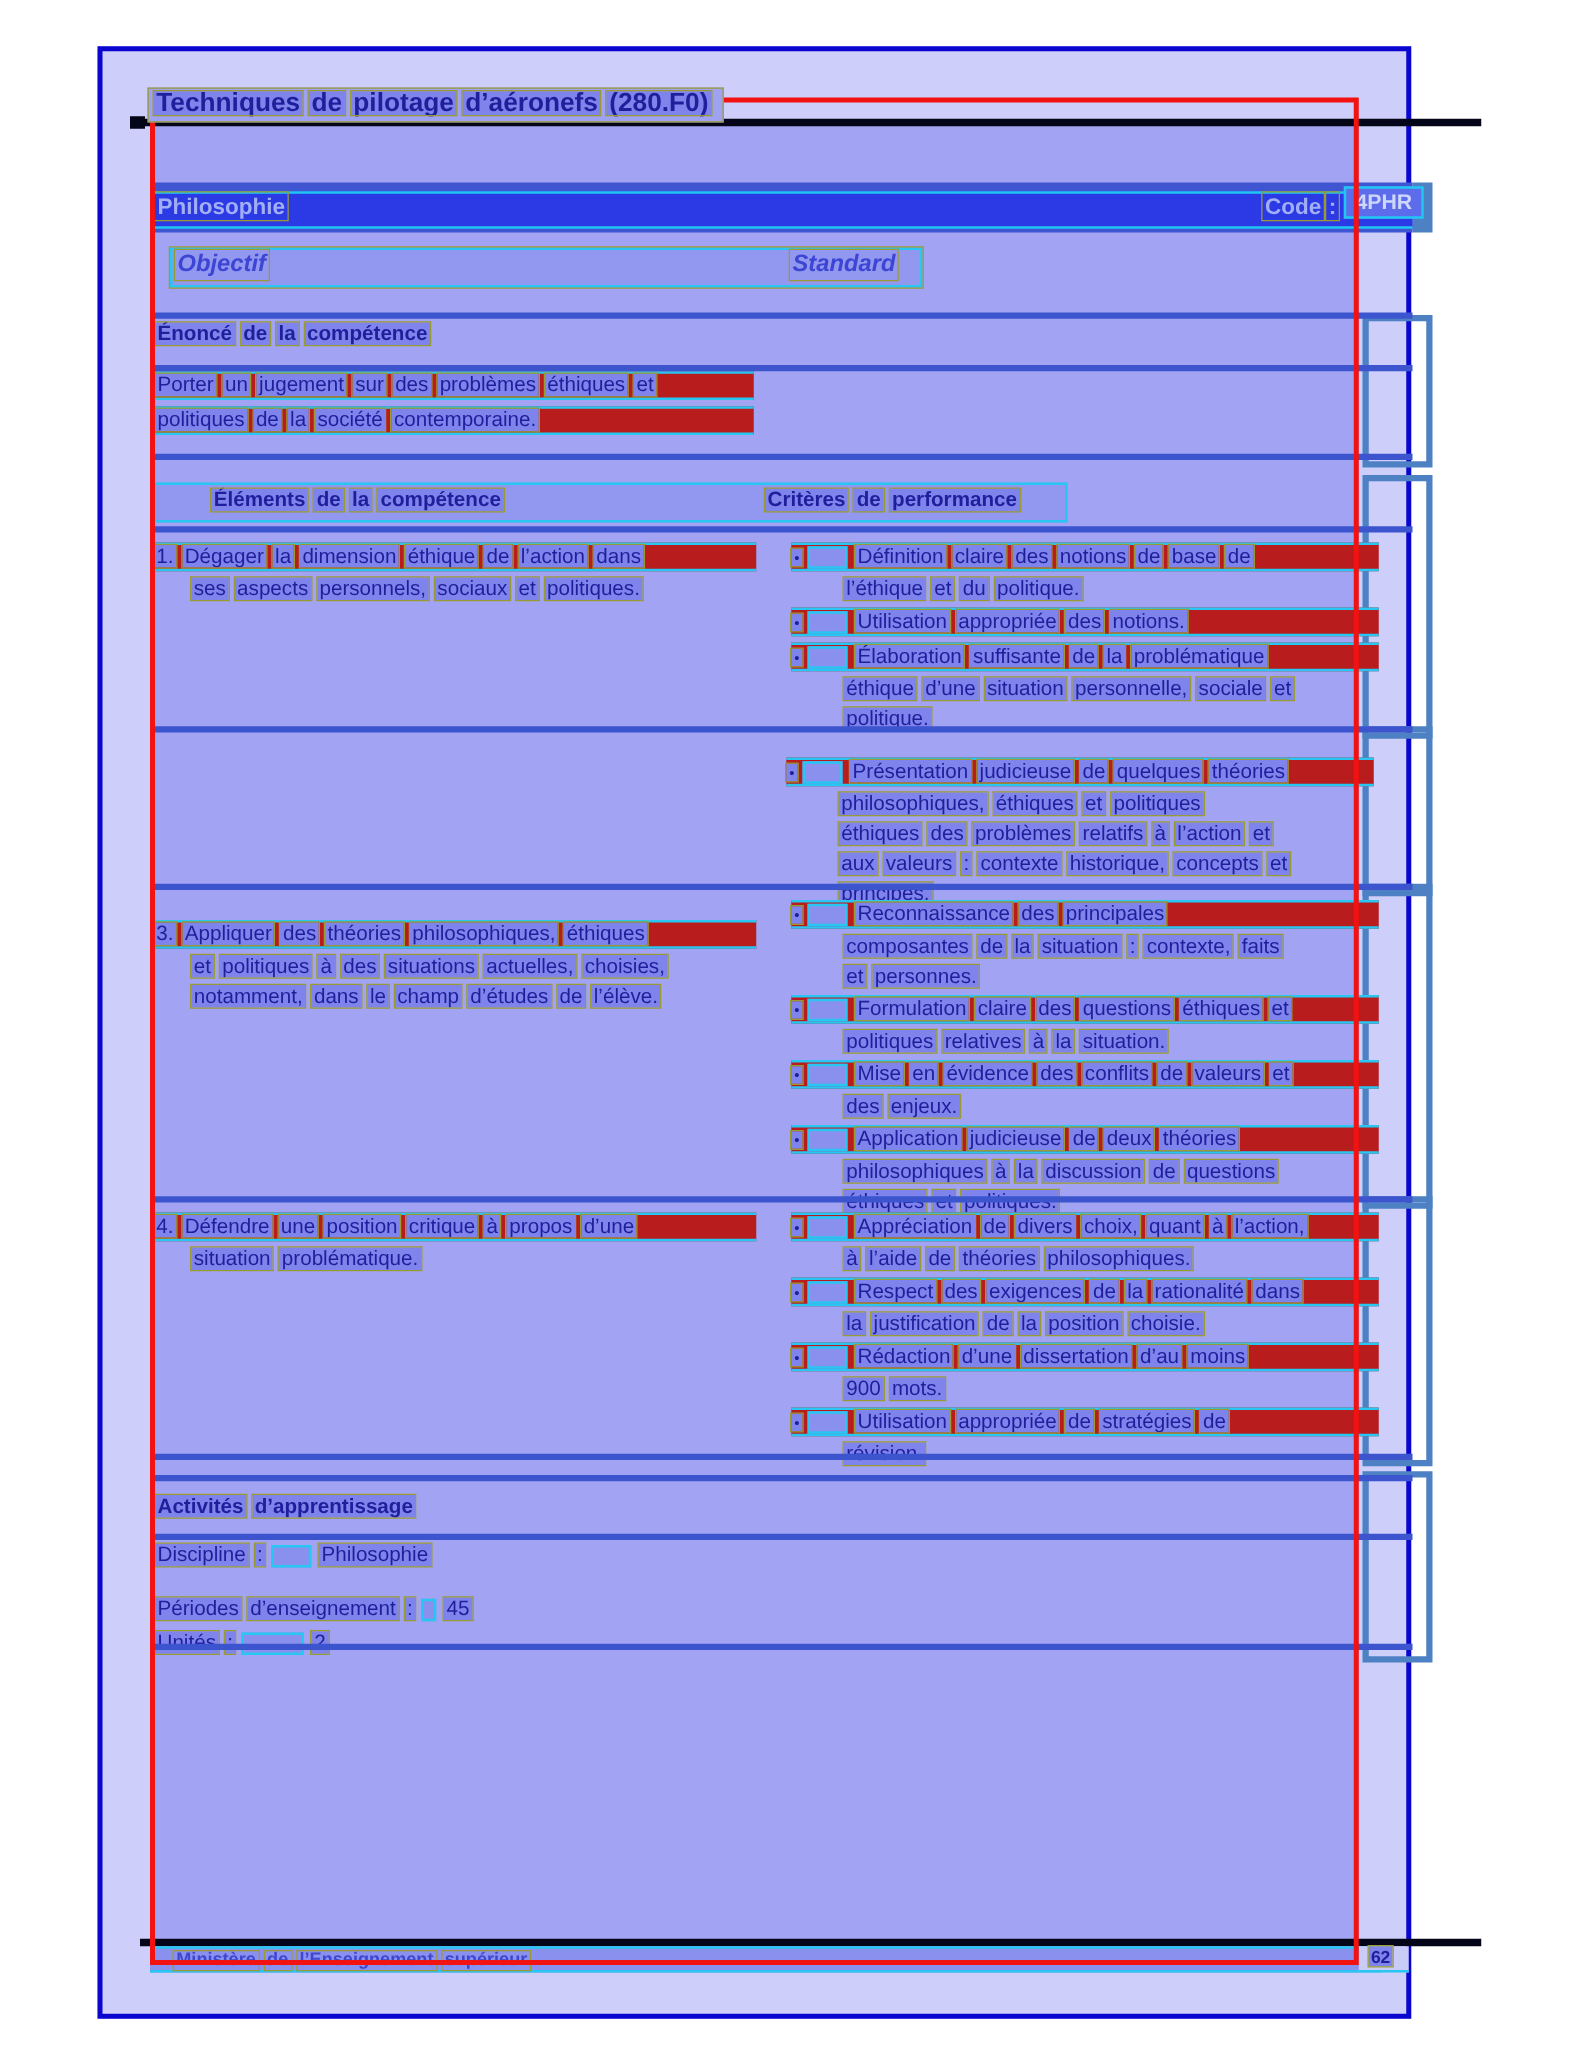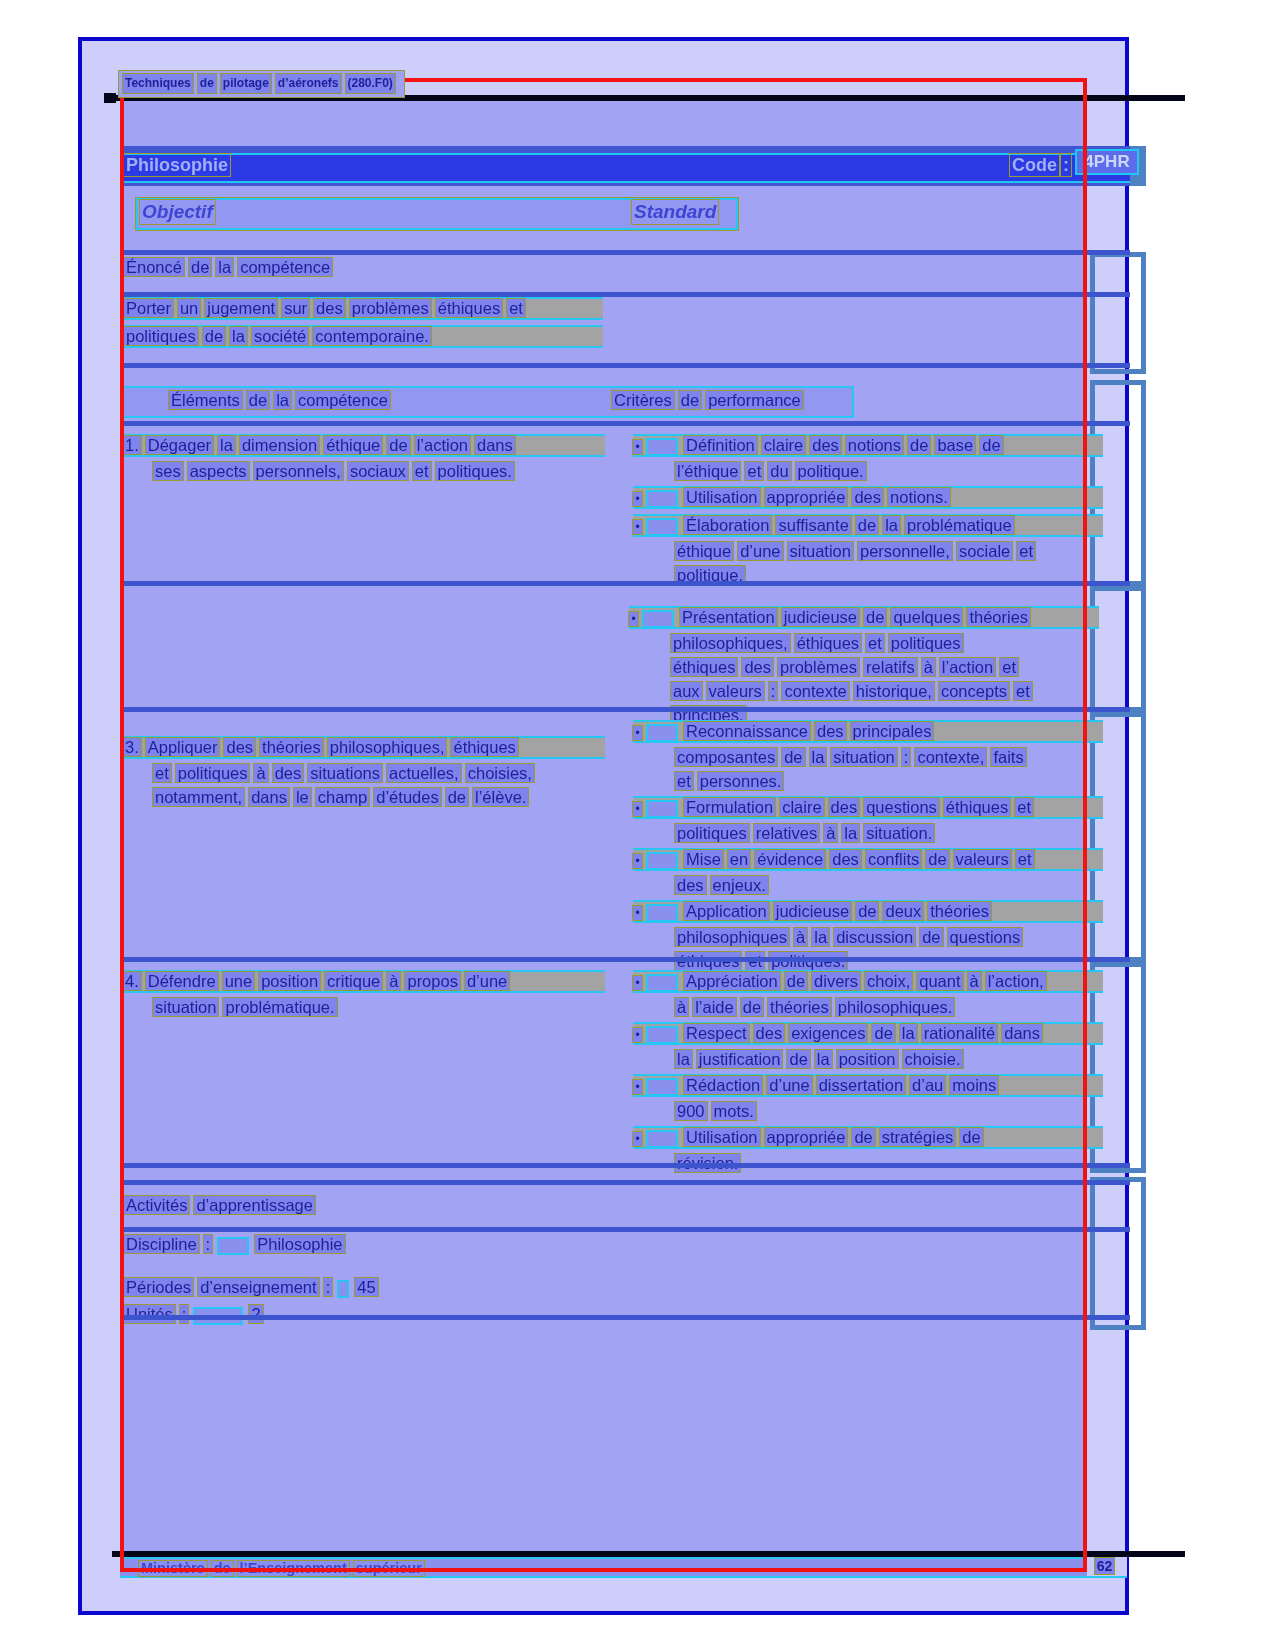--- a/index.html
+++ b/index.html
@@ -14,47 +14,47 @@
   #redbox{left:120px;top:78px;width:959px;height:1486px;border:4px solid #f21212;z-index:40;pointer-events:none;}
   .blackrule{background:#05051a;height:6px;z-index:30;}
   .divider{left:121px;width:1009px;height:5px;background:#3c55cf;z-index:22;}
   .steel{border:5px solid #4e81c3;z-index:5;background:transparent;}
   .steelfill{background:#4e81c3;z-index:5;}
   
   .w{display:inline-block;background:#7e84ec;outline:1px solid #9a9a33;color:#1f1f9c;
      padding:0 2px;margin-right:5px;line-height:18px;}
   .bold .w,.w.bold{font-weight:bold;}
   .ln{height:19px;margin-bottom:5px;white-space:nowrap;font-size:16.5px;}
-  .band{background:#a3a3a3;border-top:2px solid #27c6f3;border-bottom:2px solid #27c6f3;}
+  .band{background:#b91c1c;border-top:2px solid #27c6f3;border-bottom:2px solid #27c6f3;}
   .cell{position:absolute;top:0;}
   .row{position:absolute;left:121px;width:966px;z-index:14;}
   .indent{padding-left:30px;}
   .cindent{padding-left:42px;}
   .bullet{display:inline-block;width:9px;background:#7e84ec;outline:1px solid #9a9a33;
           color:#1f1f9c;font-size:12px;text-align:center;margin-right:4px;}
   .bspace{display:inline-block;width:28px;height:14px;background:#8a90ee;
           border:2px solid #27c6f3;vertical-align:middle;margin-right:6px;}
   
   #topband{left:118px;top:70px;height:24px;padding:2px 4px 0 4px;background:#9fa2f1;
            border:1px solid #9a9a33;z-index:45;white-space:nowrap;}
-  #topband .w{font-weight:bold;font-size:12px;line-height:19px;}
+  #topband .w{font-weight:bold;font-size:21px;line-height:19px;}
   
   #bar{left:120px;top:146px;width:1010px;height:40px;background:#3f55d2;z-index:12;}
   #barstripe{left:0;top:7px;width:100%;height:26px;background:#2c3ae5;
              border-top:2px solid #20c7f2;border-bottom:2px solid #20c7f2;}
   #bar .w{background:transparent;color:#a2aef5;font-weight:bold;font-size:18px;line-height:22px;}
   #codebox{left:955px;top:3px;width:60px;height:22px;background:#5d6cea;border:2px solid #20c7f2;
            color:#cdd6fb;font-weight:bold;font-size:17px;text-align:center;line-height:21px;}
   
   #objrow{left:136px;top:198px;width:1025px;height:34px;z-index:14;}
   #objcyan{left:0;top:0;width:598px;height:28px;background:#9297f0;border:2px solid #27c6f3;
            outline:1px solid #9a9a33;}
   .title-it .w{background:transparent;color:#3c45d4;font-weight:bold;font-style:italic;
                font-size:19px;line-height:24px;outline:1px solid #9a9a33;}
-  .h-words .w{font-weight:normal;}
+  .h-words .w{font-weight:bold;}
   #elemhdr{left:120px;top:386px;width:967px;height:34px;z-index:14;}
   #elemcyan{left:0;top:0;width:730px;height:28px;background:#9297f0;border:2px solid #27c6f3;}
   
   #footband{left:120px;top:1557px;width:967px;height:17px;background:#8a90ee;
             border-top:2px solid #27c6f3;border-bottom:2px solid #27c6f3;z-index:35;white-space:nowrap;}
   #footband .w{font-weight:bold;font-size:14.5px;color:#3f46cf;line-height:15px;background:#8a90ee;}
   #pagenumext{left:1087px;top:1557px;width:40px;height:19px;background:#c9ccf7;
               border-bottom:2px solid #27c6f3;z-index:36;text-align:center;}
   #pagenumext .w{font-weight:bold;font-size:14px;line-height:16px;}
 </style>

